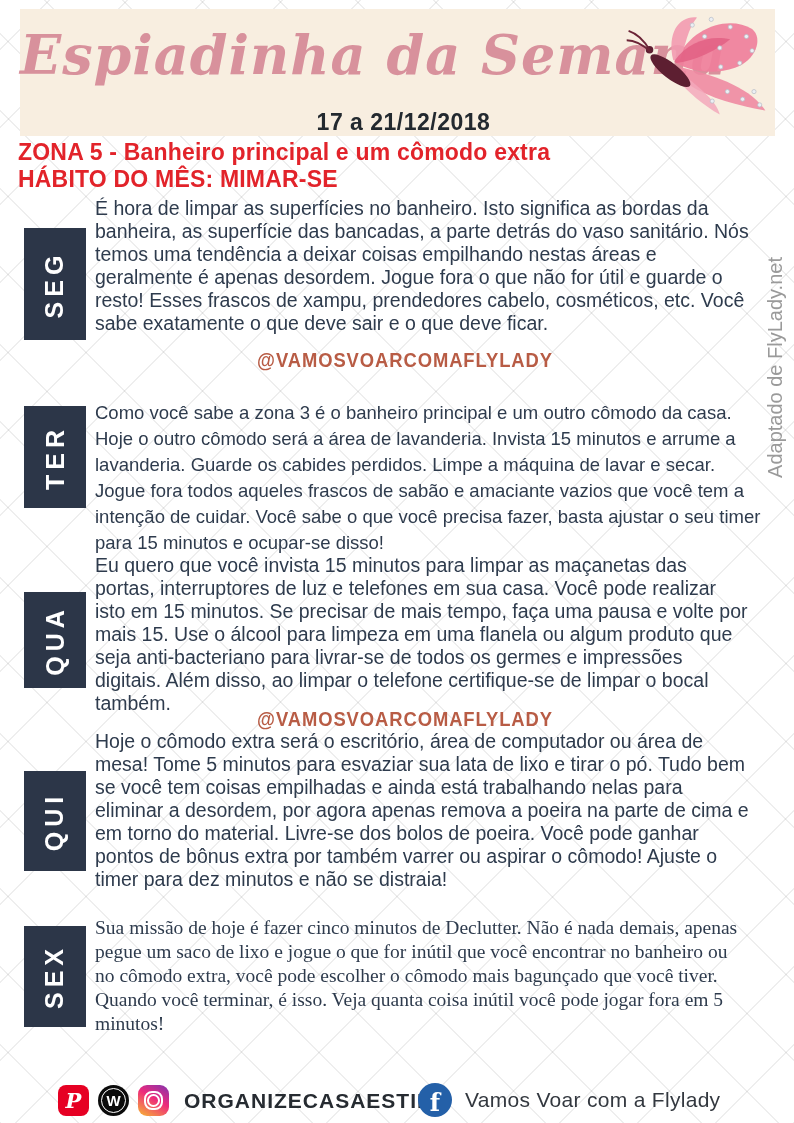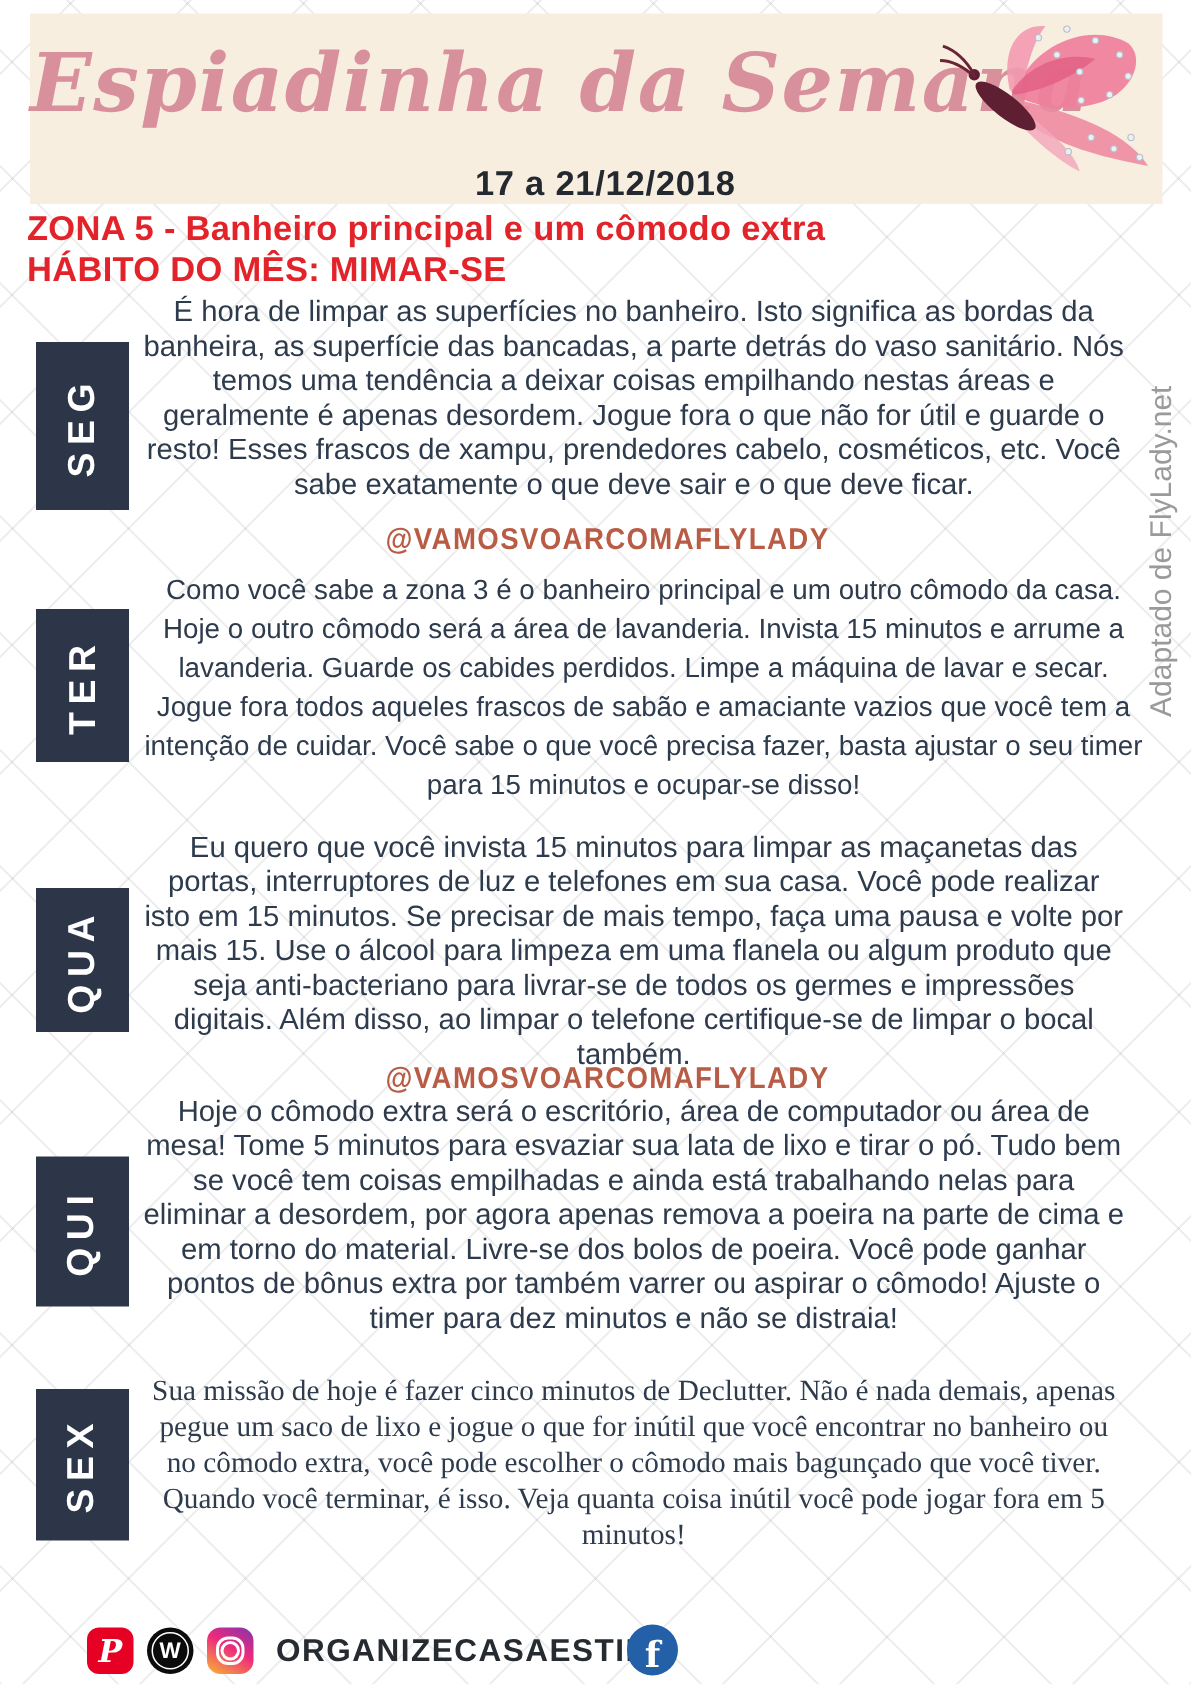--- a/index.html
+++ b/index.html
@@ -29,23 +29,23 @@
   .day-box{
     position:absolute;left:24px;width:62px;background:#2c3648;
     display:flex;align-items:center;justify-content:center;
   }
   .day-box span{
     transform:rotate(-90deg);color:#ffffff;font-weight:bold;
     font-size:25px;letter-spacing:5px;white-space:nowrap;
   }
   .day-text{
     position:absolute;left:95px;width:655px;color:#2e3b4d;
-    font-size:19.5px;line-height:23px;text-align:center;
+    font-size:19.5px;line-height:23px;text-align:left;
   }
-  .day-text.ter{font-size:18.5px;line-height:26px;width:668px;}
+  .day-text.ter{font-size:18.5px;line-height:26px;width:668px;margin-top:20px;}
   .day-text.sex{line-height:24px;font-family:Liberation Serif, serif;}
   .handle{
     position:absolute;left:95px;width:620px;text-align:center;
     color:#b85c45;font-weight:bold;font-size:20px;letter-spacing:1px;
     transform:scaleX(0.92);
   }
   .box-seg{top:228px;height:112px;}
   .box-ter{top:406px;height:102px;}
   .box-qua{top:592px;height:96px;}
   .box-qui{top:771px;height:100px;}
@@ -157,15 +157,16 @@
     <div class="sicon wordpress">
         <i>W</i>
       </div>
     <div class="sicon instagram"></div>
     <div class="footer-label">ORGANIZECASAESTILO</div>
   </div>
   <div class="footer-right">
     <div class="facebook">
         <i>f</i>
       </div>
+    <div class="fb-label">Vamos Voar com a Flylady</div>
   </div>
 
 </div>
 
 </body></html>

